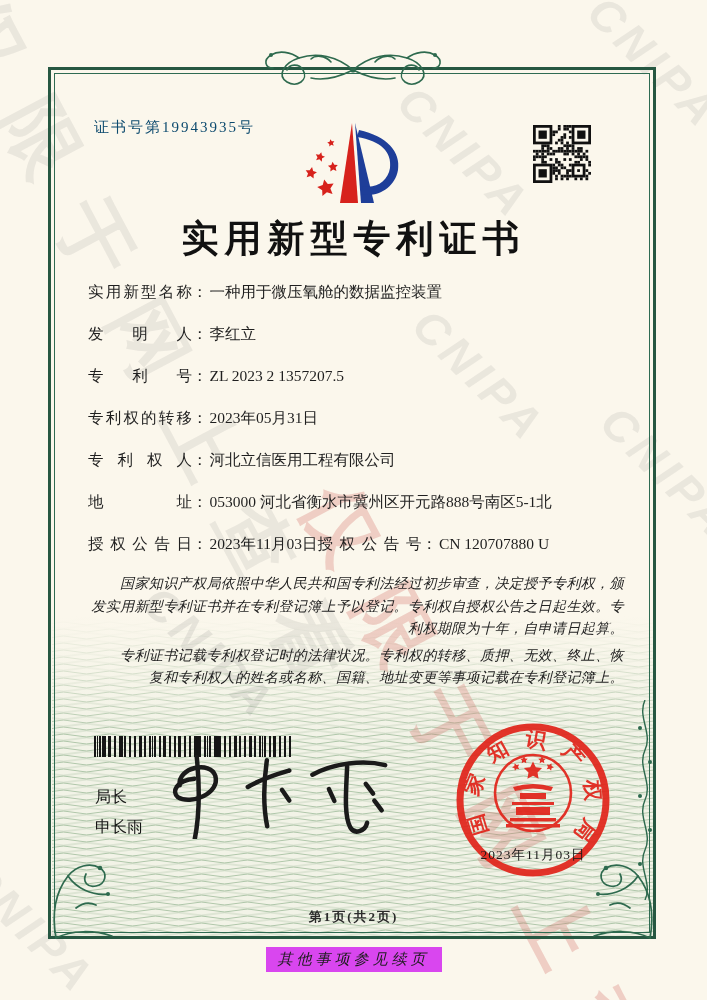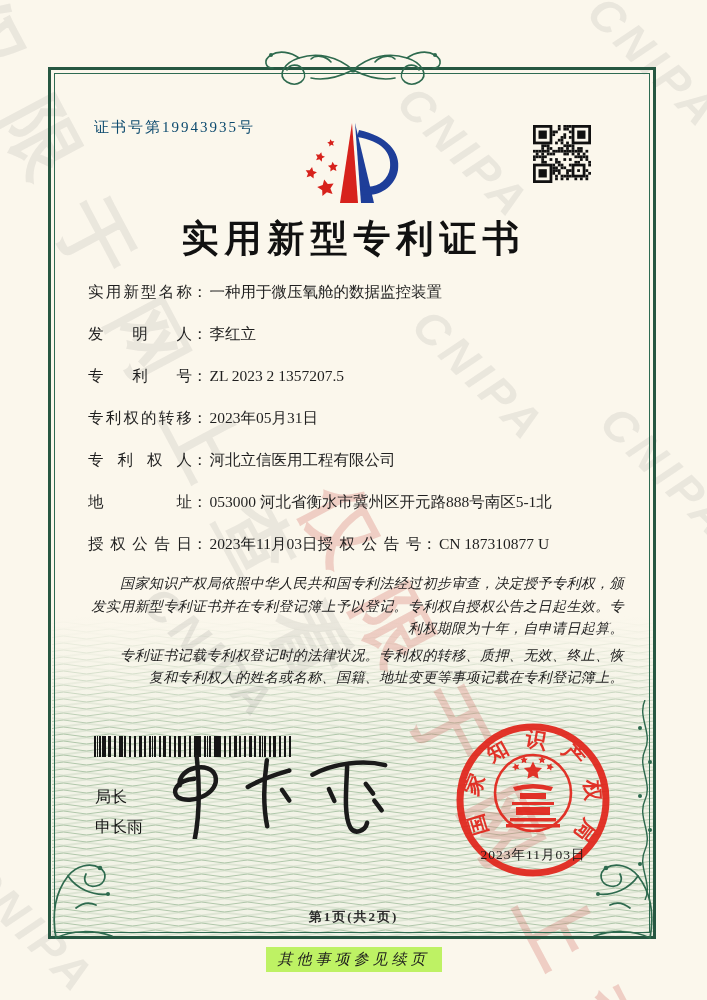--- a/index.html
+++ b/index.html
@@ -57,21 +57,21 @@
   .sig-title{left:95px;top:787px;font-size:16px;font-weight:500;z-index:3;
              font-family:"Liberation Sans",sans-serif;color:#141414;}
   .sig-name{left:95px;top:817px;font-size:16px;font-weight:500;z-index:3;
             font-family:"Liberation Sans",sans-serif;color:#141414;}
   .sig-svg{left:150px;top:744px;width:250px;height:95px;z-index:3;}
   .seal{left:454px;top:721px;width:158px;height:158px;z-index:3;}
   .pageno{left:0;right:0;top:908px;text-align:center;font-size:13px;letter-spacing:2px;
           color:#2b2b2b;z-index:3;font-weight:bold;}
   .note{left:0;right:0;top:947px;text-align:center;z-index:3;}
   .note span{display:inline-block;font-size:15px;font-style:italic;letter-spacing:4px;
-             color:#1d1d1d;background:#bef264;padding:3px 12px;}
+             color:#1d1d1d;background:#d946ef;padding:3px 12px;}
 </style>
 </head>
 <body>
 
 <div class="page">
 
   <div class="wm wm-cn" style="left:14px;top:-20px;">仅限于网上查看</div>
   <div class="wm wm-cn pink" style="left:368px;top:468px;">仅限于网上查看</div>
   <div class="wm wm-en" style="left:615px;top:-15px;">CNIPA</div>
   <div class="wm wm-en" style="left:425px;top:75px;">CNIPA</div>
@@ -345,21 +345,21 @@
       </div>
       <div class="f-row">
         <div class="f-pair">
           <span class="f-label">授权公告日</span>
           <span class="f-colon">：</span>
           <span class="f-value">2023年11月03日</span>
         </div>
         <div class="f-pair second">
           <span class="f-label">授权公告号</span>
           <span class="f-colon">：</span>
-          <span class="f-value">CN 187310877 U</span>
+          <span class="f-value">CN 120707880 U</span>
         </div>
       </div>
     </div>
 
   <div class="abs paras">
     <p>国家知识产权局依照中华人民共和国专利法经过初步审查，决定授予专利权，颁发实用新型专利证书并在专利登记簿上予以登记。专利权自授权公告之日起生效。专利权期限为十年，自申请日起算。</p>
     <p>专利证书记载专利权登记时的法律状况。专利权的转移、质押、无效、终止、恢复和专利权人的姓名或名称、国籍、地址变更等事项记载在专利登记簿上。</p>
   </div>
 
   <div class="abs barcode"></div>

